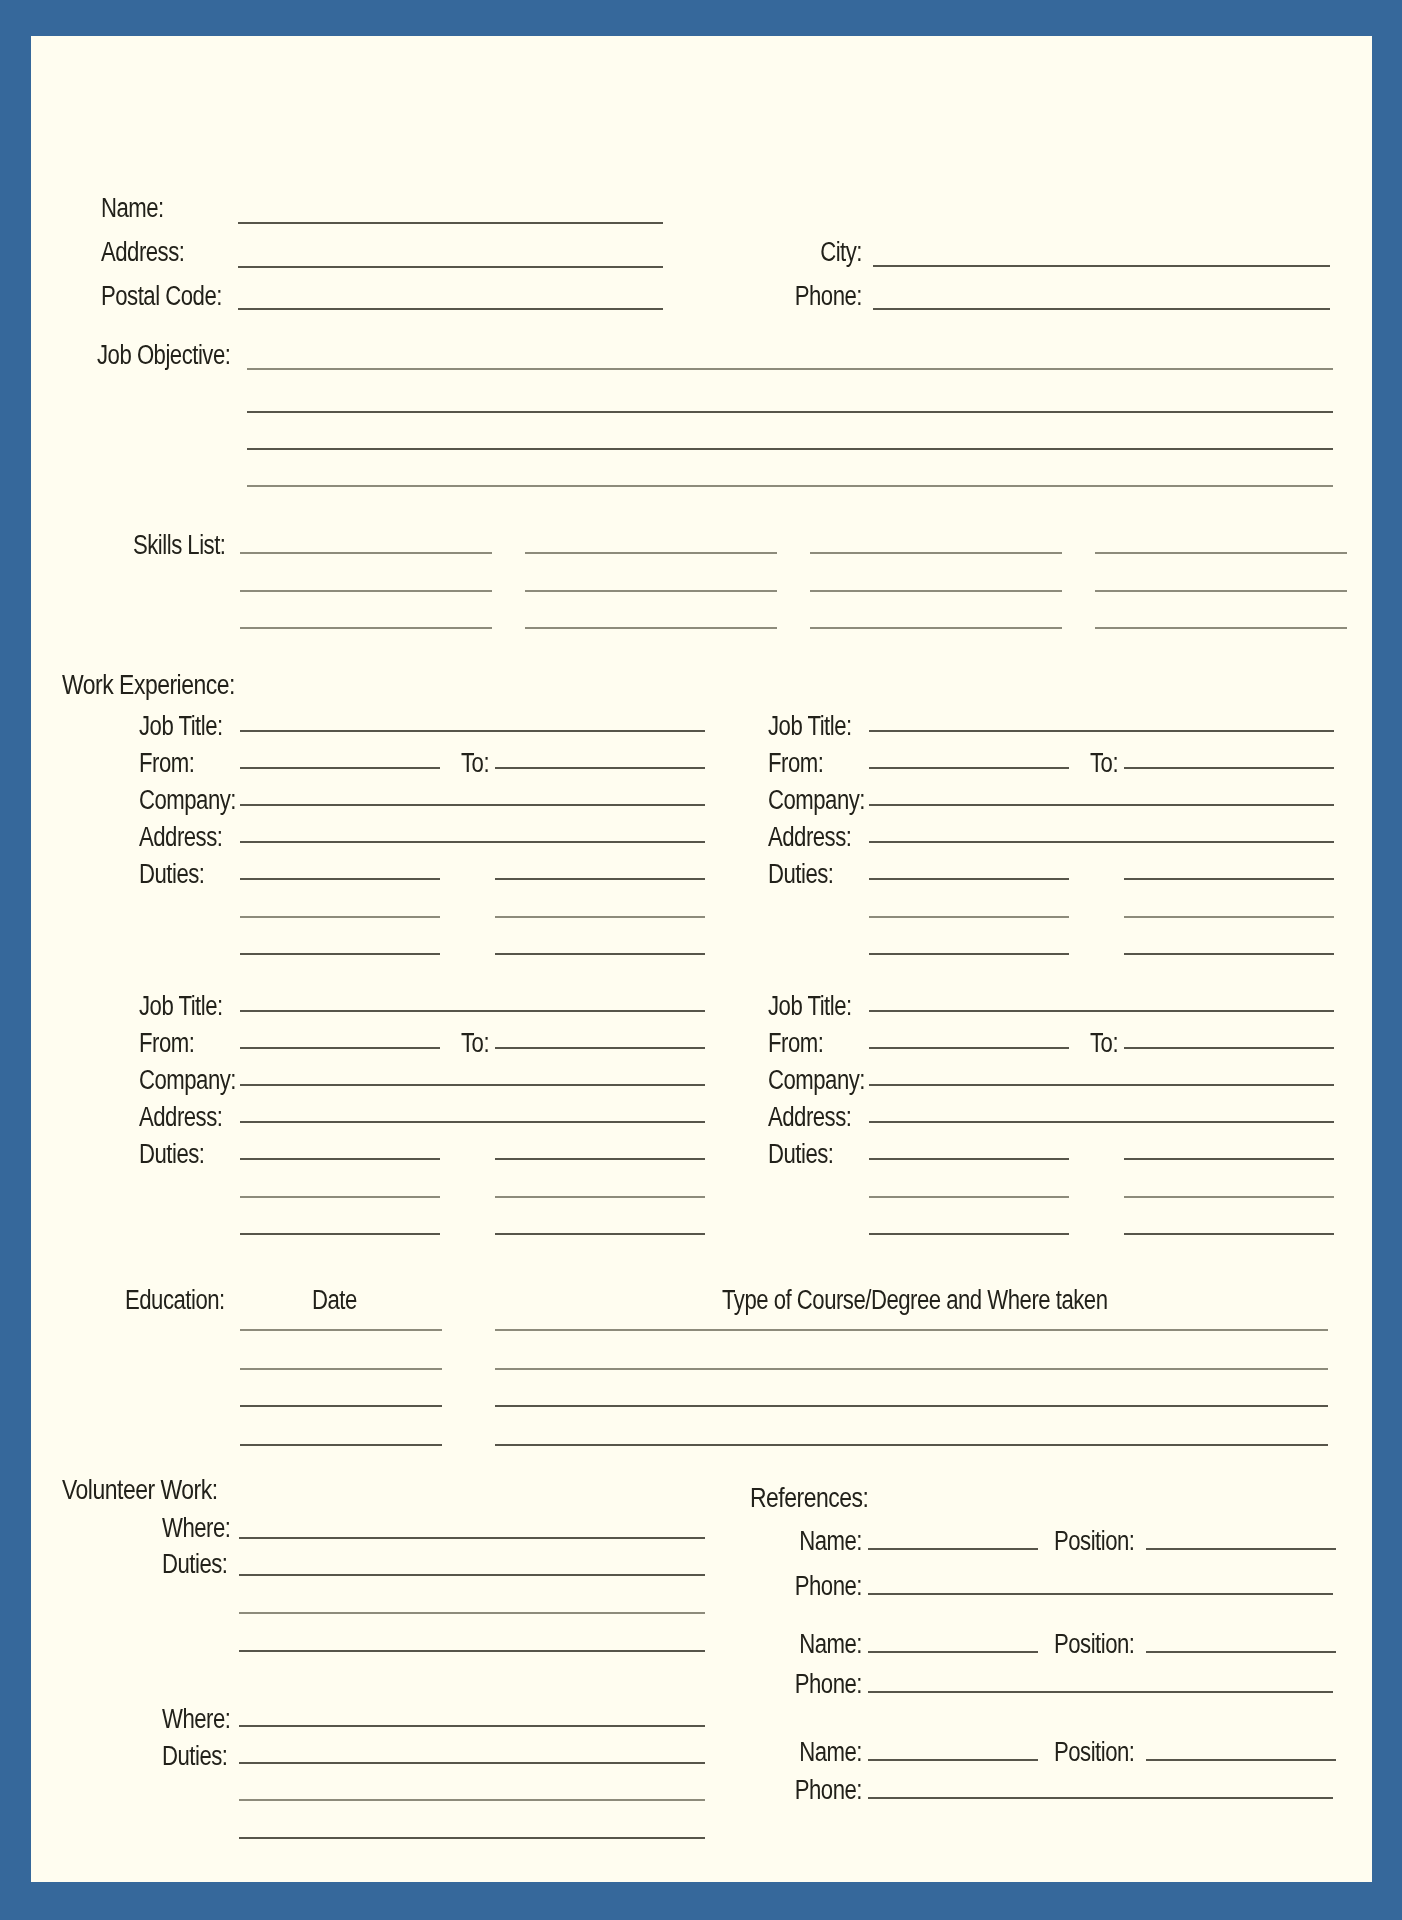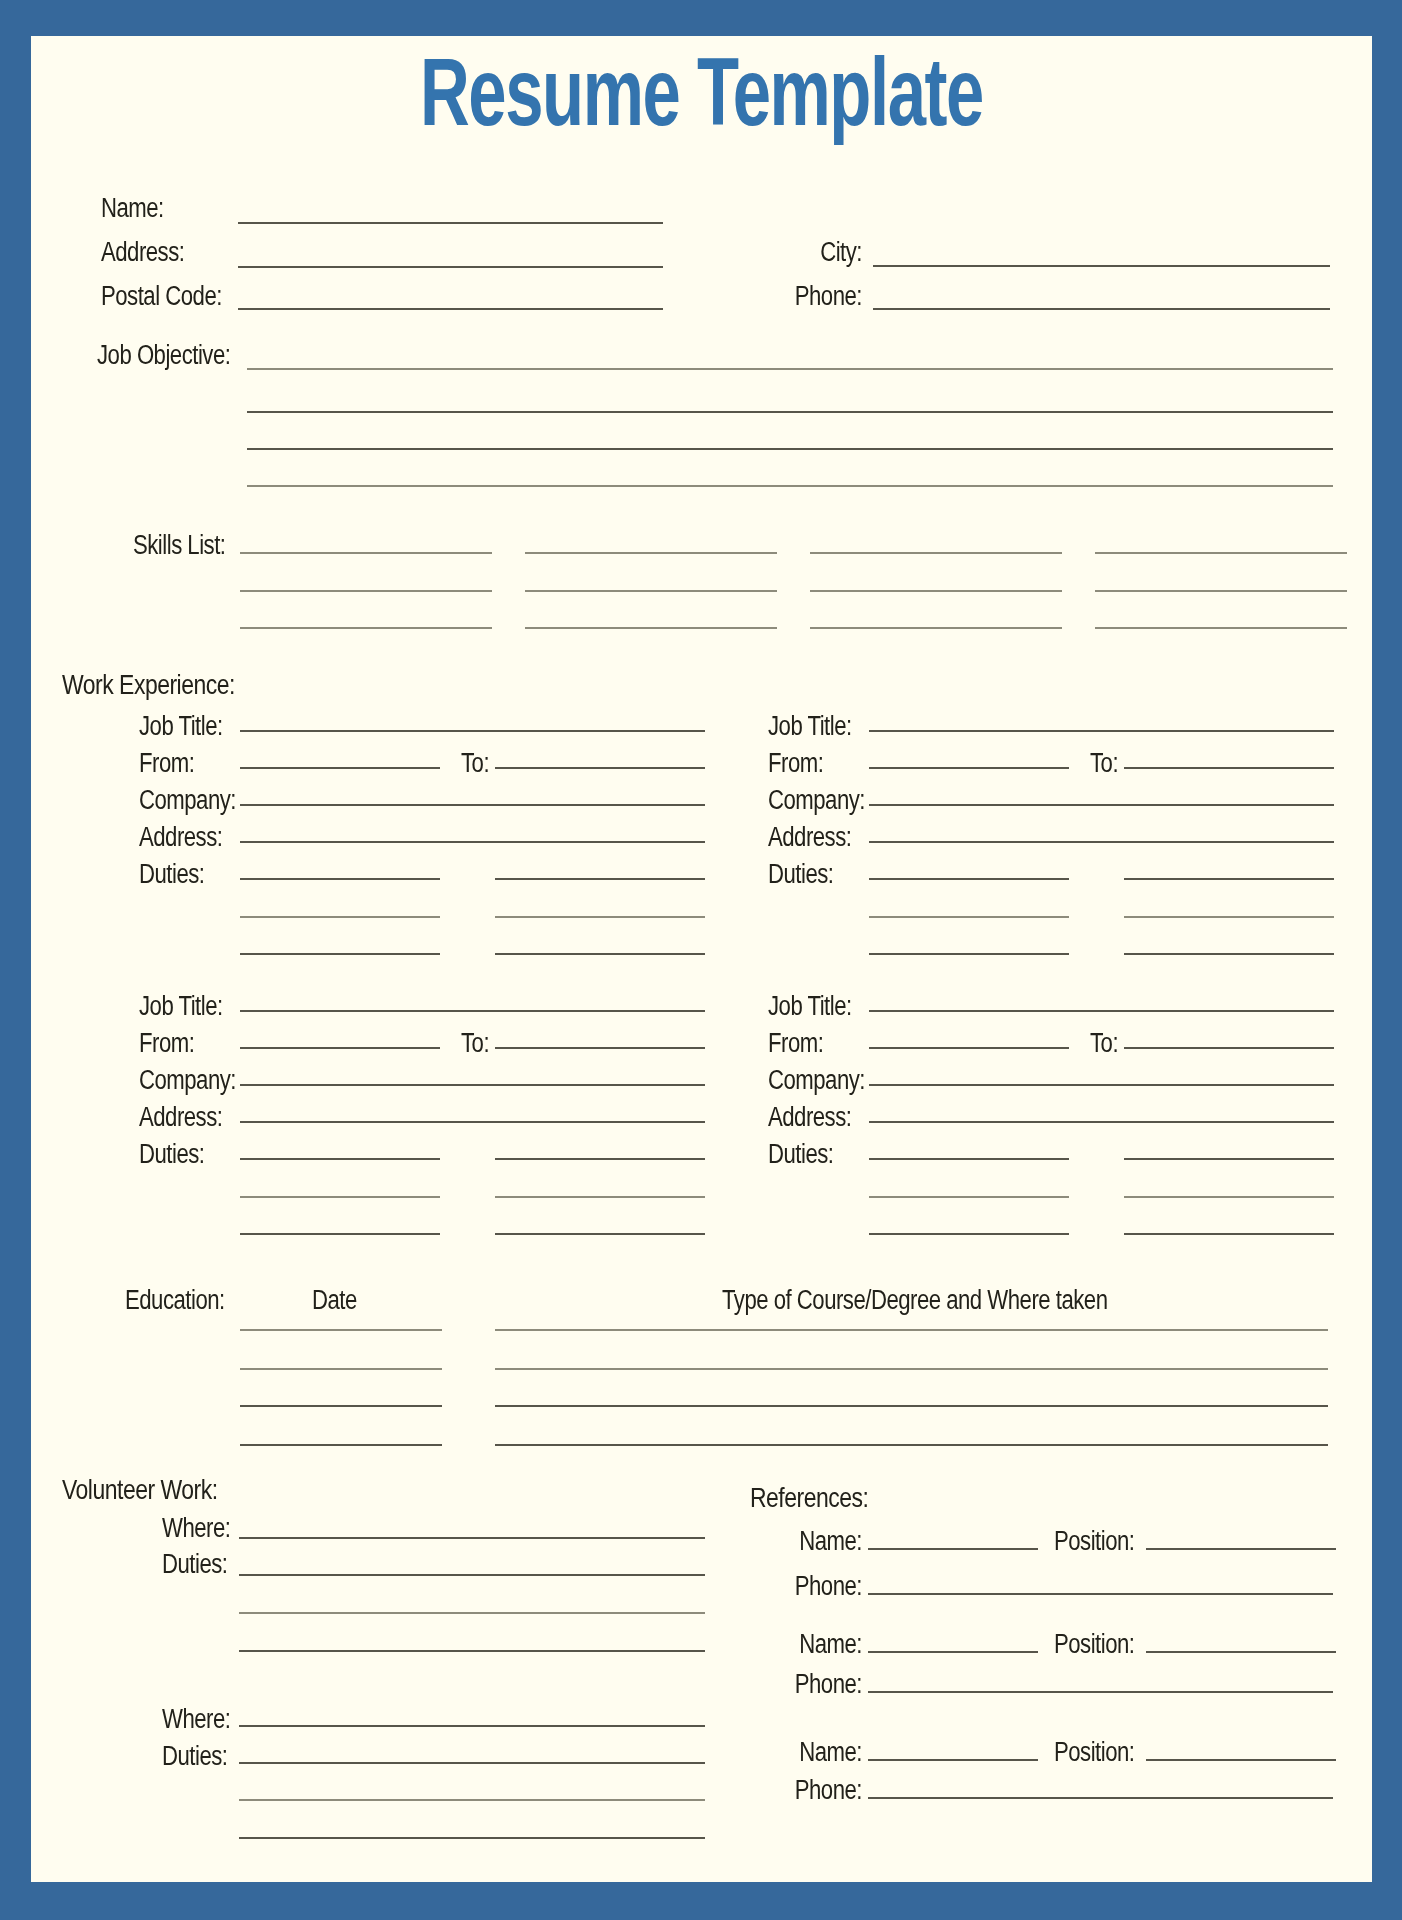--- a/index.html
+++ b/index.html
@@ -27,21 +27,20 @@
   .hdr{font-size:28px;}
   .ln{position:absolute;height:2px;background:#57554a;}
   .ln.lt{background:#8d8b7b;}
   .we-block,.ref-block,.vol-block{position:absolute;}
 </style>
 </head>
 <body>
 
 <div class="page">
 
-  <div class="title"><span>Resume Template</span></div>
 
   <span class="lbl" style="left:70px;top:156px">Name:</span>
   <div class="ln" style="left:207px;top:186px;width:425px"></div>
 
   <span class="lbl" style="left:70px;top:200px">Address:</span>
   <div class="ln" style="left:207px;top:230px;width:425px"></div>
 
   <span class="lbl" style="left:70px;top:244px">Postal Code:</span>
   <div class="ln" style="left:207px;top:272px;width:425px"></div>
 

